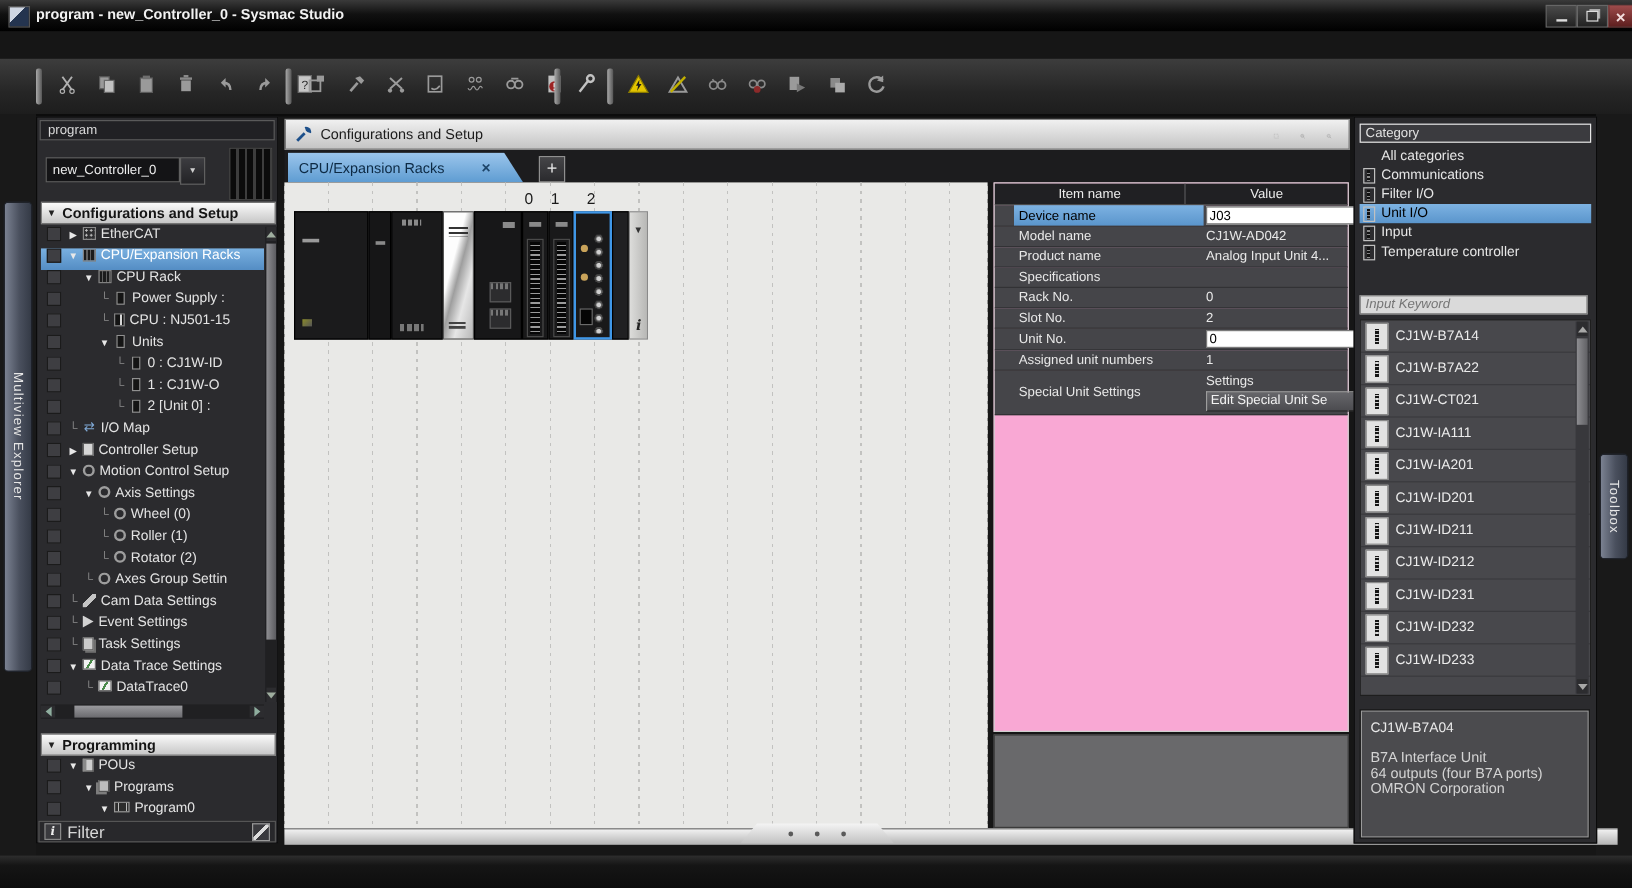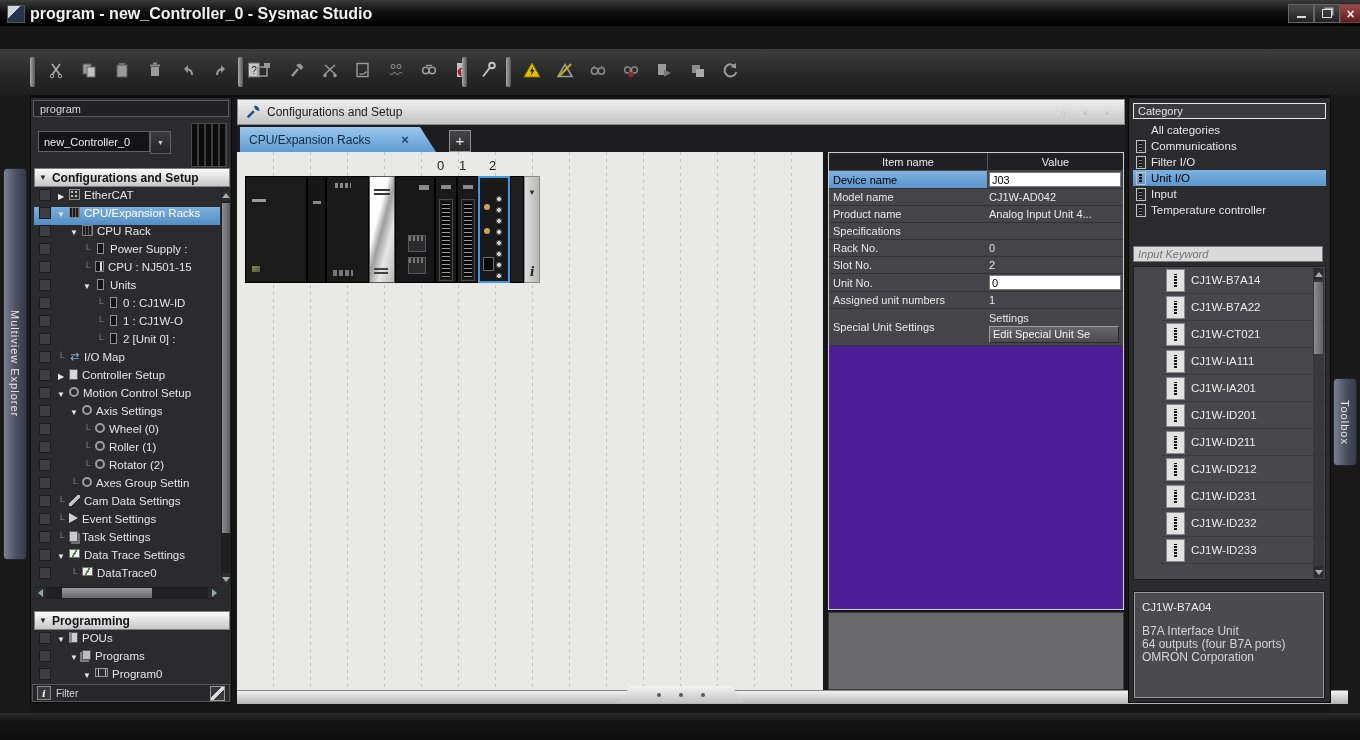--- a/index.html
+++ b/index.html
@@ -3,21 +3,21 @@
 <meta charset="utf-8">
 <style>
   html,body{margin:0;padding:0;background:#000;}
   #app{position:relative;width:1360px;height:740px;overflow:hidden;background:#161616;
        font-family:"Liberation Sans","DejaVu Sans",sans-serif;-webkit-font-smoothing:antialiased;}
   .abs{position:absolute;}
 
   
   #titlebar{left:0;top:0;width:1360px;height:26px;background:linear-gradient(180deg,#3a3a3a 0,#111 45%,#000 100%);}
   #app-icon{left:7px;top:5px;width:16px;height:16px;background:linear-gradient(135deg,#cfd6e2 0 40%,#24344f 40%);border:1px solid #555;}
-  #title-text{left:30px;top:5px;font-size:16px;font-weight:bold;color:#f2f2f2;white-space:nowrap;}
+  #title-text{left:30px;top:5px;font-size:12px;font-weight:bold;color:#f2f2f2;white-space:nowrap;}
   .winbtn{top:4px;width:24px;height:17px;background:linear-gradient(180deg,#4a4a4a,#222);border:1px solid #666;display:flex;align-items:center;justify-content:center;}
   #btn-min{left:1288px;} #btn-max{left:1314px;}
   #btn-close{left:1340px;width:19px;background:linear-gradient(180deg,#9c4a4a,#5e1f1f);border-color:#7a4040;}
   #btn-min::before{content:'';width:9px;height:2px;background:#ddd;margin-top:7px;}
   #btn-max::before{content:'';width:8px;height:7px;border:1px solid #ddd;box-shadow:2px -2px 0 -0.5px #aaa;}
   #btn-close::before{content:'×';color:#f3dede;font-size:14px;font-weight:bold;line-height:10px;}
 
   
   #menubar{left:0;top:26px;width:1360px;height:23px;background:linear-gradient(180deg,#e2e2e2 0,#c3c3c3 55%,#a7a7a7 100%);border-bottom:1px solid #777;display:flex;align-items:center;padding-left:6px;box-sizing:border-box;}
   .menu-item{font-size:12px;color:#141414;padding:3px 11px;cursor:default;}
@@ -86,21 +86,21 @@
   #cfg-hscroll{left:3px;top:489px;width:186px;height:12px;background:#202022;}
   #cfg-hthumb{position:absolute;left:28px;top:1px;width:90px;height:10px;background:linear-gradient(180deg,#9a9a9e,#6a6a6e);}
   .scr-harrow{position:absolute;top:1px;width:12px;height:10px;display:flex;align-items:center;justify-content:center;background:#2c2c2f;}
   .scr-harrow::before{content:'';border-top:4px solid transparent;border-bottom:4px solid transparent;}
   #cfg-lt{left:0;} #cfg-lt::before{border-right:5px solid #8fae9f;}
   #cfg-rt{right:0;} #cfg-rt::before{border-left:5px solid #8fae9f;}
 
   #filter-bar{left:1px;top:586px;width:198px;height:18px;background:#28282b;border:1px solid #555;box-sizing:border-box;display:flex;align-items:center;}
   #filter-info{width:12px;height:12px;margin:0 5px 0 4px;background:#3a3a3e;border:1px solid #888;display:flex;align-items:center;justify-content:center;}
   #filter-info::before{content:'i';font-family:"DejaVu Serif",serif;font-style:italic;font-size:10px;color:#eee;font-weight:bold;}
-  #filter-label{font-size:10px;color:#d8d8d8;text-align:right;}
+  #filter-label{font-size:14px;color:#d8d8d8;text-align:right;}
   #filter-pin{position:absolute;right:4px;width:13px;height:13px;background:#3a3a3e;border:1px solid #999;background-image:linear-gradient(135deg,transparent 42%,#ddd 42%,#ddd 58%,transparent 58%);}
 
   
   #main-header{left:237px;top:99px;width:888px;height:26px;background:linear-gradient(180deg,#f0f0f0,#c4c4c4);border:1px solid #8a8a8a;box-sizing:border-box;display:flex;align-items:center;}
   #main-header svg{margin:0 6px 0 7px;}
   #main-title{font-size:12px;color:#1b1b1b;}
   .hdr-icons{position:absolute;right:8px;top:4px;display:flex;gap:4px;}
   .hdr-ic{width:18px;height:18px;display:flex;align-items:center;justify-content:center;}
 
   #tabbar{left:237px;top:125px;width:888px;height:27px;background:#1c1c1e;}
@@ -141,25 +141,25 @@
   #rk-u2::before{content:'';position:absolute;left:4px;top:26px;width:6px;height:6px;border-radius:50%;background:#c9a35a;box-shadow:0 24px 0 #c9a35a;}
   #rk-u2::after{content:'';position:absolute;left:3px;bottom:10px;width:9px;height:12px;background:#050505;border:1px solid #6a6a6a;}
   #rk-end{width:14px;background:#202022;border:1px solid #000;}
   #rk-strip{width:16px;background:linear-gradient(90deg,#dcdcda,#b8b8b6);border:1px solid #8a8a8a;}
   #rk-strip-arrow{position:absolute;top:4px;left:3px;}
   #rk-strip-arrow::before{content:'▼';font-size:8px;color:#333;}
   #rk-strip-info{position:absolute;bottom:2px;left:5px;}
   #rk-strip-info::before{content:'i';font-family:"DejaVu Serif",serif;font-style:italic;font-weight:bold;font-size:12px;color:#222;}
 
   
-  #prop-panel{left:828px;top:152px;width:296px;height:458px;background:#4c1d95;border:1px solid #cfcfcf;box-sizing:border-box;}
+  #prop-panel{left:828px;top:152px;width:296px;height:458px;background:#f9a8d4;border:1px solid #cfcfcf;box-sizing:border-box;}
   #prop-header{display:flex;height:17px;background:#202023;border-bottom:1px solid #4a4a4a;}
   .prop-hcell{font-size:11px;color:#ececec;display:flex;align-items:center;justify-content:center;}
   #prop-h1{width:158px;border-right:1px solid #56565a;} #prop-h2{flex:1;}
-  .prop-row{display:flex;background:#454549;border-bottom:1px solid #323235;min-height:16px;align-items:center;}
+  .prop-row{display:flex;background:#454549;border-bottom:1px solid #323235;min-height:16px;align-items:center;padding-left:16px;}
   .prop-label{width:158px;flex:none;font-size:11px;color:#e8e8e8;padding-left:4px;box-sizing:border-box;align-self:stretch;display:flex;align-items:center;}
   .prop-label.sel{background:linear-gradient(180deg,#7db2e2,#5a95cc);color:#000;}
   .prop-val{flex:1;font-size:11px;color:#e8e8e8;padding:1px 2px;}
   .prop-input{width:126px;height:13px;border:1px solid #7a7a7a;background:#fff;color:#000;font-size:11px;font-family:inherit;padding:0 2px;}
   .prop-btnrow{display:flex;flex-direction:column;gap:2px;padding:2px 2px;}
   .prop-btn{width:130px;height:17px;background:linear-gradient(180deg,#66666a,#4c4c50);border:1px solid #9d9d9d;border-bottom-color:#2a2a2a;border-right-color:#2a2a2a;color:#f2f2f2;font-size:11px;font-family:inherit;white-space:nowrap;overflow:hidden;text-align:left;padding:0 3px;}
   #prop-sub{left:828px;top:612px;width:296px;height:78px;background:#69696b;border:1px solid #3a3a3a;box-sizing:border-box;}
 
   #splitter{left:237px;top:690px;width:1111px;height:13px;background:linear-gradient(180deg,#f2f2f2,#b4b4b4);border-top:1px solid #8a8a8a;}
   #split-handle{position:absolute;left:380px;top:-5px;width:128px;height:17px;background:linear-gradient(180deg,#f5f5f5,#c2c2c2);clip-path:polygon(14px 0,114px 0,128px 100%,0 100%);display:flex;align-items:center;justify-content:center;gap:18px;}
@@ -167,21 +167,21 @@
 
   
   #toolbox{left:1128px;top:97px;width:203px;height:606px;background:#2b2b2e;border:1px solid #0a0a0a;box-sizing:border-box;}
   #cat-label{left:4px;top:5px;width:193px;height:16px;background:#3b3b3f;border:1px solid #e6e6e6;box-sizing:border-box;font-size:11px;color:#e2e2e2;line-height:14px;padding-left:4px;}
   #cat-list{left:4px;top:24px;width:193px;}
   .cat-row{height:16px;display:flex;align-items:center;font-size:11.5px;color:#e6e6e6;padding-left:3px;}
   .cat-row.sel{background:linear-gradient(180deg,#7db2e2,#5a95cc);color:#000;}
   .cat-icon{width:10px;height:13px;background:#121212;border:1px solid #c0c0c0;margin-right:5px;background-image:repeating-linear-gradient(180deg,#888 0 1px,transparent 1px 3px);background-clip:content-box;padding:1px 3px 1px 2px;box-sizing:border-box;}
   .cat-noicon{width:15px;}
   #kw-input{left:4px;top:148px;width:190px;height:16px;background:#dadada;border:1px solid #7a7a7a;font-size:11px;font-style:italic;color:#444;font-family:inherit;padding:0 4px;box-sizing:border-box;}
-  #unit-list{left:4px;top:168px;width:193px;height:314px;background:#48484c;border:1px solid #1e1e1e;box-sizing:border-box;overflow:hidden;padding-left:28px;}
+  #unit-list{left:4px;top:168px;width:193px;height:314px;background:#48484c;border:1px solid #1e1e1e;box-sizing:border-box;overflow:hidden;}
   .unit-row{height:26px;display:flex;align-items:center;border-bottom:1px solid #3a3a3e;}
   .unit-icon{flex:none;width:17px;height:21px;margin:0 6px 0 4px;background:#e2e2e2;border:1px solid #8a8a8a;display:flex;align-items:center;justify-content:center;}
   .unit-icon i{display:block;width:9px;height:17px;background:#161616;background-image:repeating-linear-gradient(180deg,#ddd 0 1px,transparent 1px 3px);background-clip:content-box;padding:2px 3px;box-sizing:border-box;}
   .unit-label{font-size:11.5px;color:#ececec;}
   #unit-vscroll{position:absolute;right:1px;top:1px;width:11px;height:310px;background:#38383c;}
   #unit-thumb{position:absolute;left:1px;top:14px;width:9px;height:72px;background:linear-gradient(90deg,#8e8e92,#606064);}
   #unit-up{top:0;left:1px;width:9px;} #unit-up::before{border-bottom:5px solid #a8a8a8;}
   #unit-dn{bottom:0;left:1px;width:9px;} #unit-dn::before{border-top:5px solid #a8a8a8;}
   #detail-box{left:5px;top:494px;width:190px;height:106px;background:#4b4b4e;border:1px solid #9a9a9a;outline:1px solid #1a1a1a;box-sizing:border-box;padding:8px 7px;}
   #detail-model{font-size:11.5px;color:#eaeaea;margin-bottom:12px;}

